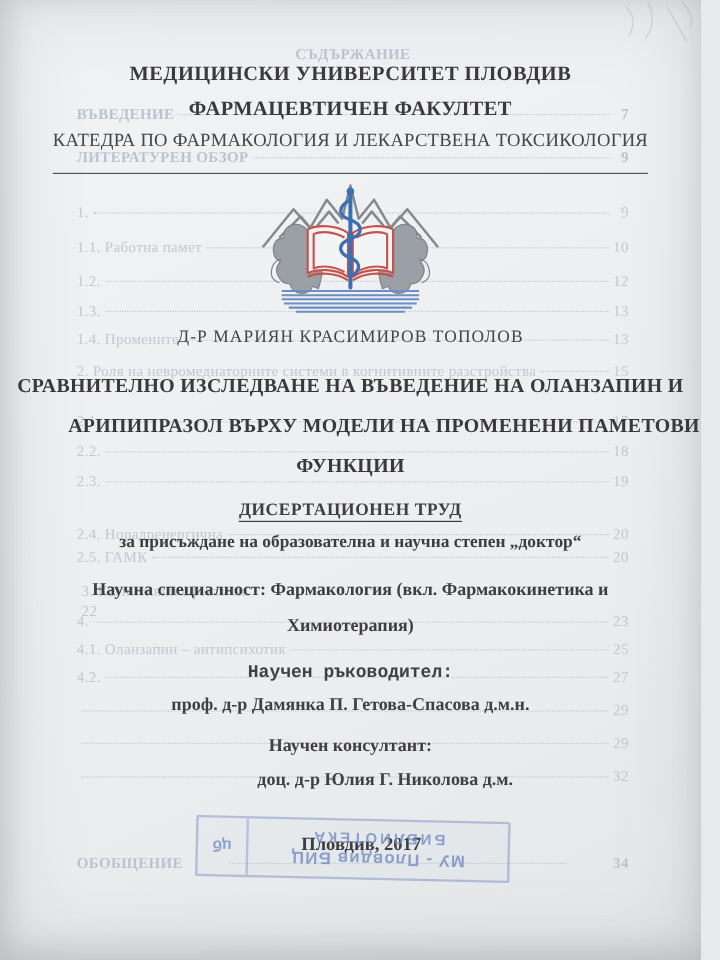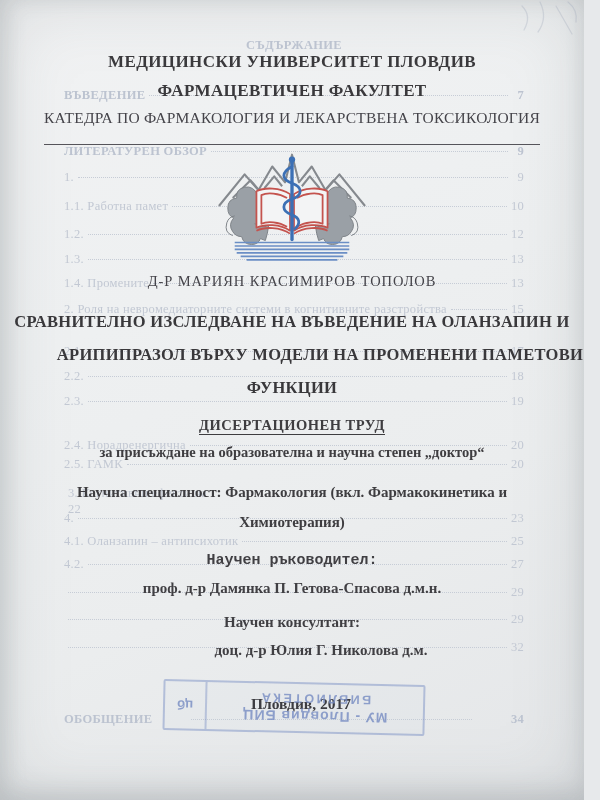--- a/index.html
+++ b/index.html
@@ -67,21 +67,21 @@
 
   <div id="ghost-layer">
       <div class="ghost-line ghost-bold ghost-center" style="top: 38px;">
         <span class="g-text">СЪДЪРЖАНИЕ</span>
       </div>
       <div class="ghost-line ghost-bold" style="top: 88px;">
         <span class="g-text">ВЪВЕДЕНИЕ</span>
         <span class="g-dots"></span>
         <span class="g-num">7</span>
       </div>
-      <div class="ghost-line ghost-bold" style="top: 144px;">
+      <div class="ghost-line ghost-bold" style="top: 124px;">
         <span class="g-text">ЛИТЕРАТУРЕН ОБЗОР</span>
         <span class="g-dots"></span>
         <span class="g-num">9</span>
       </div>
       <div class="ghost-line" style="top: 170px;">
         <span class="g-text">1.</span>
         <span class="g-dots"></span>
         <span class="g-num">9</span>
       </div>
       <div class="ghost-line" style="top: 199px;">

